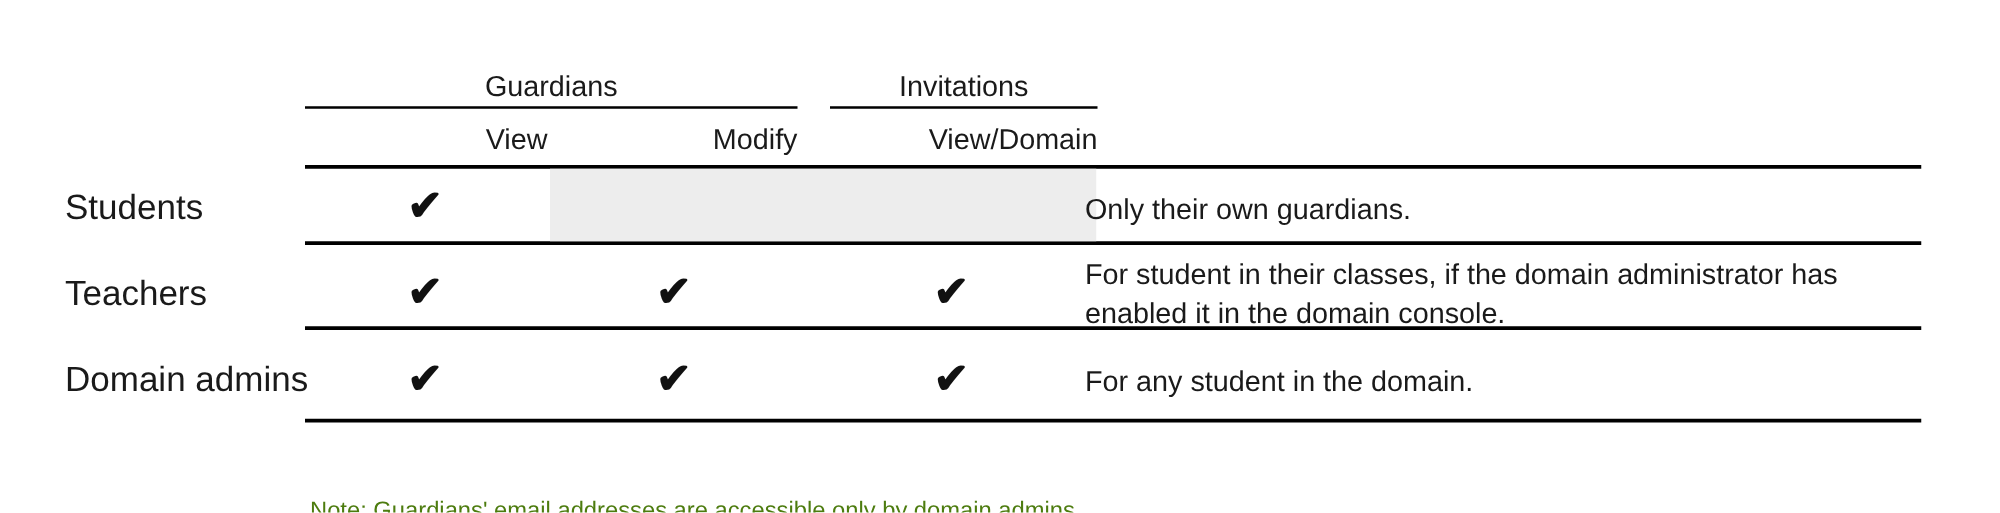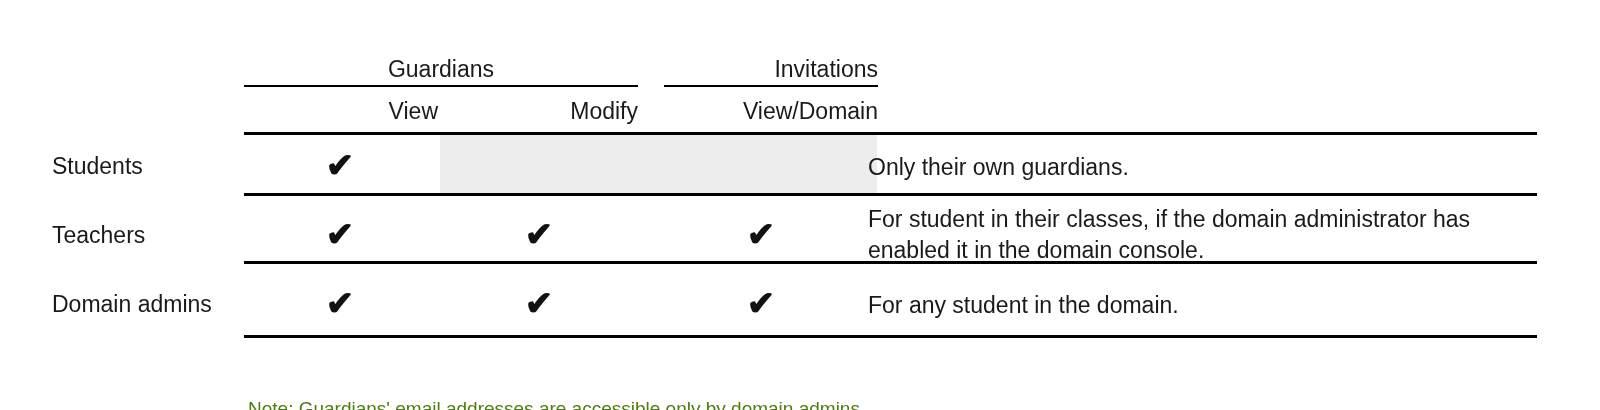--- a/index.html
+++ b/index.html
@@ -33,21 +33,21 @@
   }
   .group-label {
     position: absolute;
     text-align: center;
     font-size: 23px;
     line-height: 30px;
     color: #1a1a1a;
     white-space: nowrap;
   }
   .group-guardians   { left: 244px; width: 394px; }
-  .group-invitations { left: 664px; width: 214px; text-align: right; }
+  .group-invitations { left: 664px; width: 214px; }
 
   .group-rule {
     position: absolute;
     top: 43px;
     height: 0;
     border-top: 2px solid #000;
   }
   .rule-guardians   { left: 244px; width: 394px; }
   .rule-invitations { left: 664px; width: 214px; }
 
@@ -91,21 +91,21 @@
     top: 93px;
     width: 437px;
     height: 58px;
     background: #ededed;
   }
 
   
   .row-label {
     position: absolute;
     left: 52px;
-    font-size: 23px;
+    font-size: 28px;
     line-height: 28px;
     color: #1a1a1a;
     white-space: nowrap;
   }
   .label-r1 { top: 110px; }
   .label-r2 { top: 179px; }
   .label-r3 { top: 248px; }
 
   
   .check {

